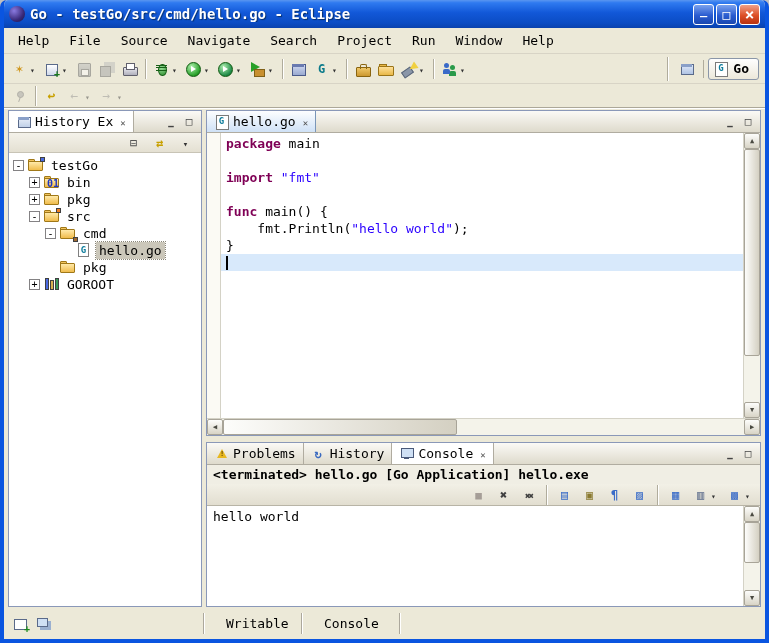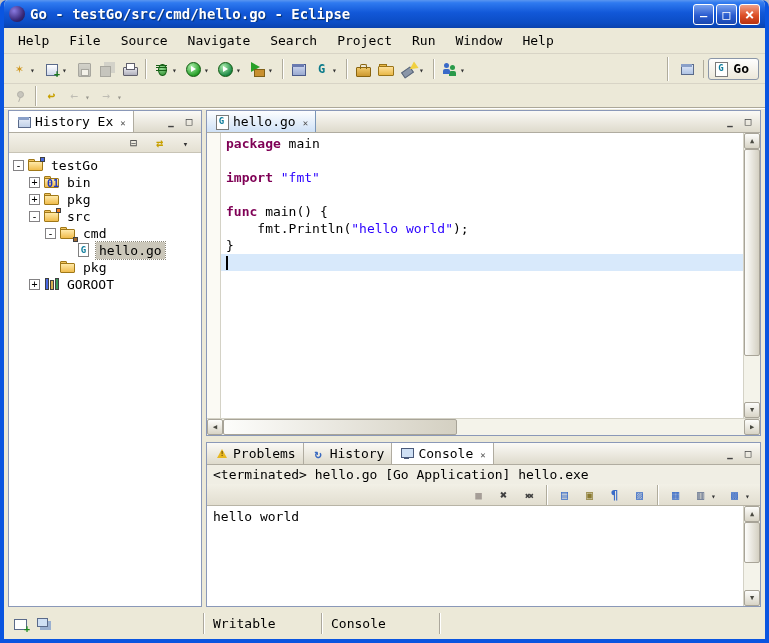--- a/index.html
+++ b/index.html
@@ -145,29 +145,29 @@
   .vscroll{width:17px;display:flex;flex-direction:column;background:#f4f3ea;border-left:1px solid #d4d2c6;flex:0 0 auto}
   .hscroll{height:17px;display:flex;background:#f4f3ea;border-top:1px solid #d4d2c6;flex:0 0 auto}
   .sarr{flex:0 0 16px;background:linear-gradient(#fdfdfb,#d8d4c6);border:1px solid #a8a498;border-radius:2px;display:flex;align-items:center;justify-content:center;color:#4a4a42;font-size:7px}
   .hscroll .sarr{width:16px}
   .strack{flex:1;position:relative}
   .sthumb{position:absolute;background:linear-gradient(90deg,#fdfdfb,#d4d0c2);border:1px solid #a8a498;border-radius:2px}
   .vscroll .sthumb{left:0;right:0;top:0}
   .hscroll .sthumb{top:0;bottom:0;left:0}
   .au::before{content:"▲"}.ad::before{content:"▼"}.al::before{content:"◀"}.ar::before{content:"▶"}
   
-  .cstatus{height:19px;display:flex;align-items:center;padding:0 6px;font-weight:normal;background:#f0eee4;white-space:nowrap;overflow:hidden;flex:0 0 auto}
+  .cstatus{height:19px;display:flex;align-items:center;padding:0 6px;font-weight:bold;background:#f0eee4;white-space:nowrap;overflow:hidden;flex:0 0 auto}
   .ctools{height:22px;display:flex;justify-content:flex-end;align-items:center;gap:2px;padding-right:5px;background:linear-gradient(#f2f0e6,#e2ded0);border-bottom:1px solid #b8b4a6;flex:0 0 auto}
   .cout{flex:1;display:flex;min-height:0}
   .ctext{flex:1;padding:3px 6px;white-space:pre}
   
   .statusbar{position:absolute;left:0;right:0;bottom:0;height:30px;display:flex;align-items:stretch;padding:3px 3px 4px 3px}
   .sb-left{width:196px;display:flex;align-items:center;gap:5px;padding-left:6px}
   .sb-sep{width:0;border-left:1px solid #aca89c;border-right:1px solid #fff;margin:1px 0}
-  .sb-cell{width:116px;display:flex;align-items:center;padding-left:8px;white-space:nowrap}
+  .sb-cell{width:96px;display:flex;align-items:center;padding-left:21px;white-space:nowrap}
   .sb-fill{flex:1}
 </style>
 </head>
 <body>
 
 <div class="window">
 
   <div class="titlebar">
     <span class="app-icon"></span>
     <span class="t-title">Go - testGo/src/cmd/hello.go - Eclipse</span>

